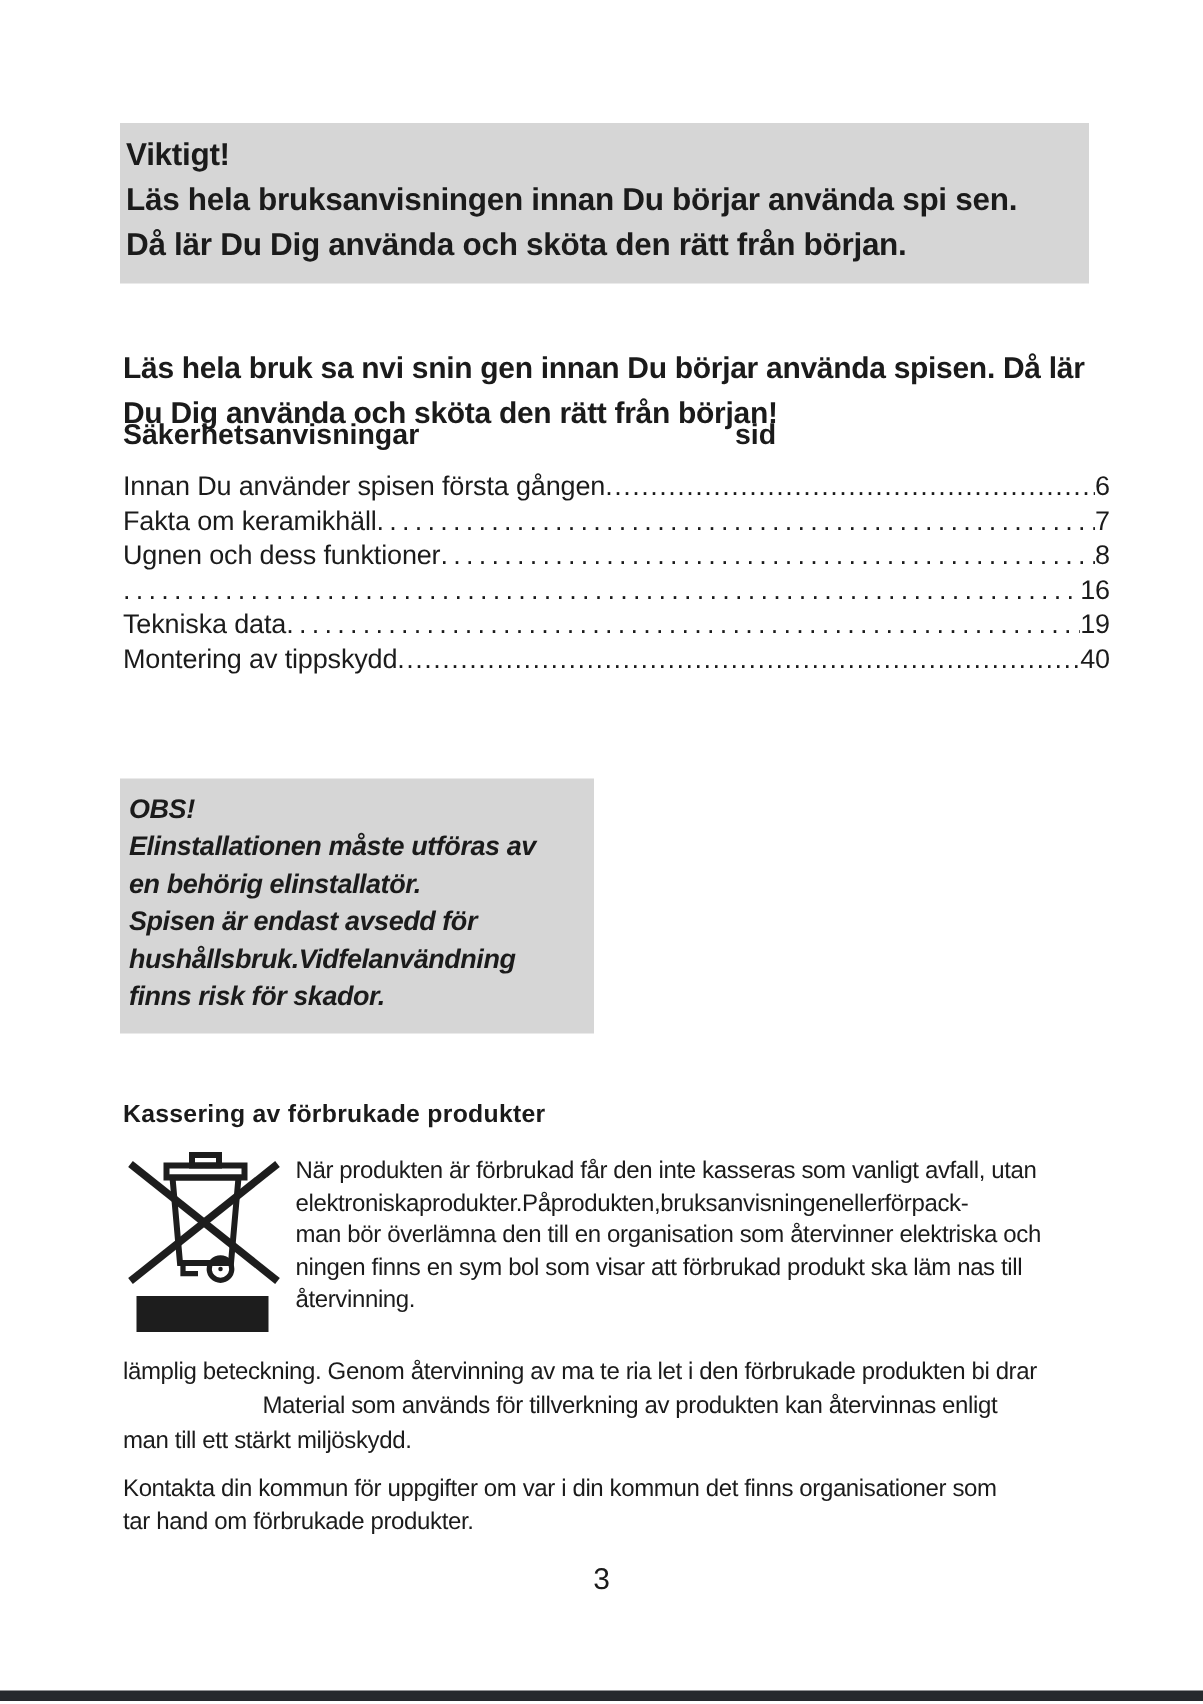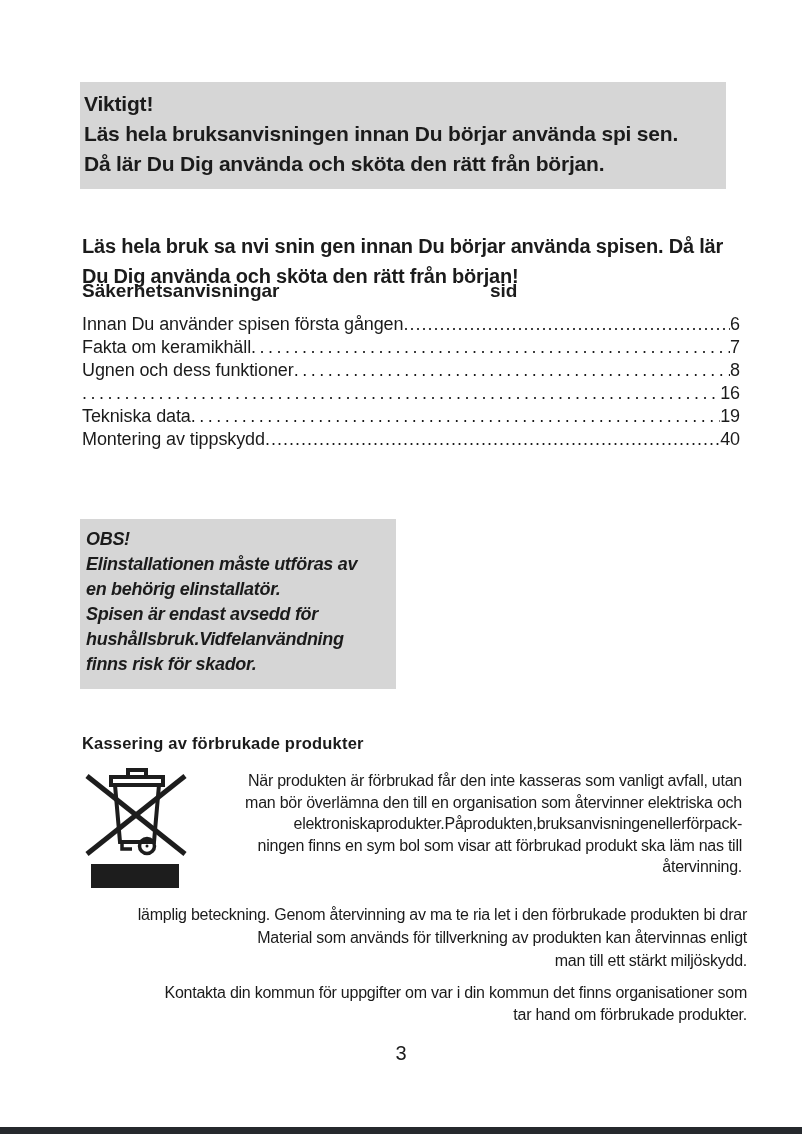--- a/index.html
+++ b/index.html
@@ -74,21 +74,21 @@
     font-weight:bold;font-size:16.5px;letter-spacing:0.2px;
   }
   .weee{left:84px;top:766px;width:104px;}
   .weee svg{display:block;}
   .weee-bar{
     margin:4px 0 0 7px;width:88px;height:24px;
     background:#1d1d1d;
   }
   .body-par .line{
     font-size:16px;line-height:21.5px;
-    letter-spacing:-0.25px;white-space:nowrap;text-align:right;
+    letter-spacing:-0.25px;white-space:nowrap;
   }
   .p1{left:197px;top:770px;width:545px;}
   .p2{left:82px;top:903px;width:665px;}
   .p2 .line{line-height:23px;}
   .p2 .line.indent{padding-left:93px;}
   .p3{left:82px;top:982px;width:665px;}
   .p3 .line{line-height:22px;}
 
   .page-number{
     left:0;top:1042px;width:802px;text-align:center;
@@ -178,22 +178,22 @@
 
         <line x1="3" y1="10" x2="101" y2="88" stroke-width="5"></line>
         <line x1="101" y1="10" x2="3" y2="88" stroke-width="5"></line>
       </g>
     </svg>
     <div class="weee-bar"></div>
   </div>
 
   <div class="abs body-par p1">
     <div class="line">När produkten är förbrukad får den inte kasseras som vanligt avfall, utan</div>
+    <div class="line">elektroniskaprodukter.Påprodukten,bruksanvisningenellerförpack-</div>
     <div class="line">man bör överlämna den till en organisation som återvinner elektriska och</div>
-    <div class="line">elektroniskaprodukter.Påprodukten,bruksanvisningenellerförpack-</div>
     <div class="line">ningen finns en sym bol som visar att förbrukad produkt ska läm nas till</div>
     <div class="line">återvinning.</div>
   </div>
 
   <div class="abs body-par p2">
     <div class="line">lämplig beteckning. Genom återvinning av ma te ria let i den förbrukade produkten bi drar</div>
     <div class="line indent">Material som används för tillverkning av produkten kan återvinnas enligt</div>
     <div class="line">man till ett stärkt miljöskydd.</div>
   </div>
 

